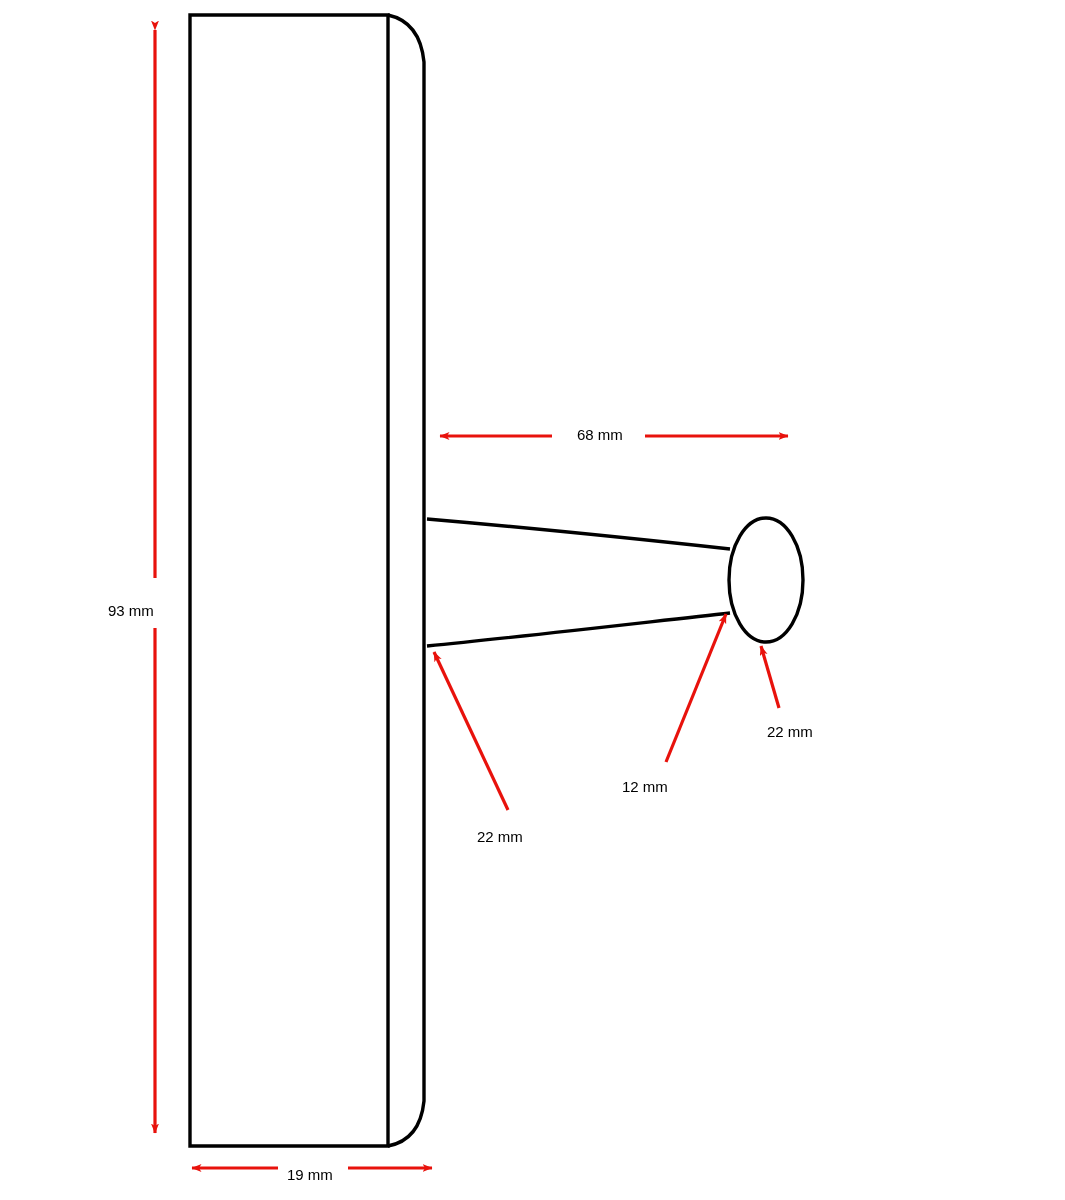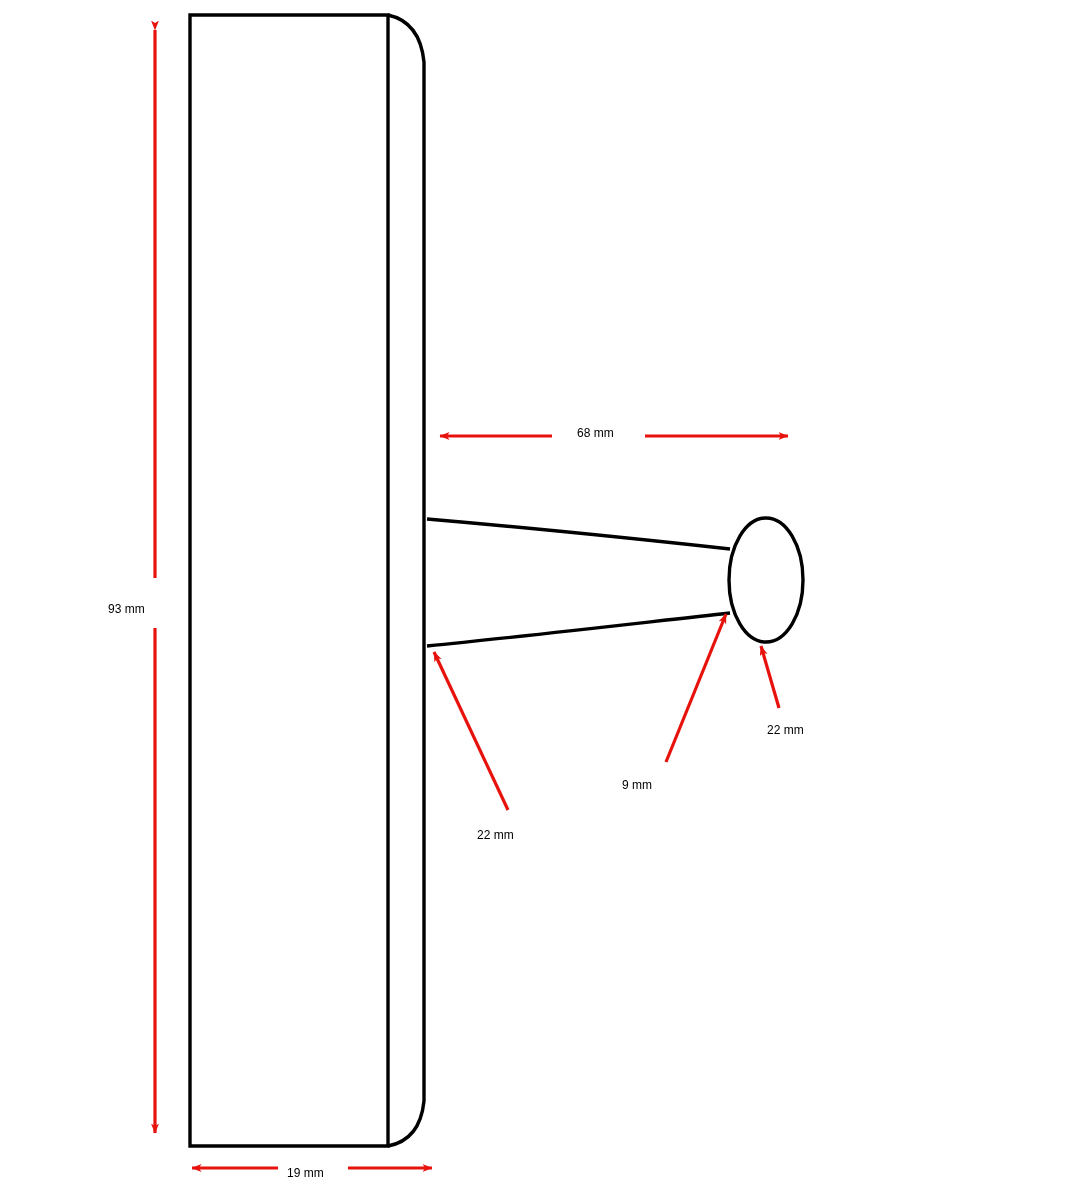--- a/index.html
+++ b/index.html
@@ -18,21 +18,21 @@
     overflow: hidden;
   }
   #stage svg {
     position: absolute;
     top: 0;
     left: 0;
   }
   .dim-label {
     position: absolute;
     font-family: "Liberation Sans", sans-serif;
-    font-size: 12px;
+    font-size: 15px;
     color: #000000;
     white-space: nowrap;
     line-height: 1;
   }
 </style>
 </head>
 <body>
 
 <div id="stage">
 
@@ -82,17 +82,17 @@
   </svg>
 
   <div class="dim-label" style="left:108px; top:603px;">93 mm</div>
 
   <div class="dim-label" style="left:577px; top:427px;">68 mm</div>
 
   <div class="dim-label" style="left:287px; top:1167px;text-align:right;">19 mm</div>
 
   <div class="dim-label" style="left:477px; top:829px;">22 mm</div>
 
-  <div class="dim-label" style="left:622px; top:779px;">9 mm</div>
+  <div class="dim-label" style="left:622px; top:779px;">12 mm</div>
 
   <div class="dim-label" style="left:767px; top:724px;">22 mm</div>
 
 </div>
 
 </body></html>

